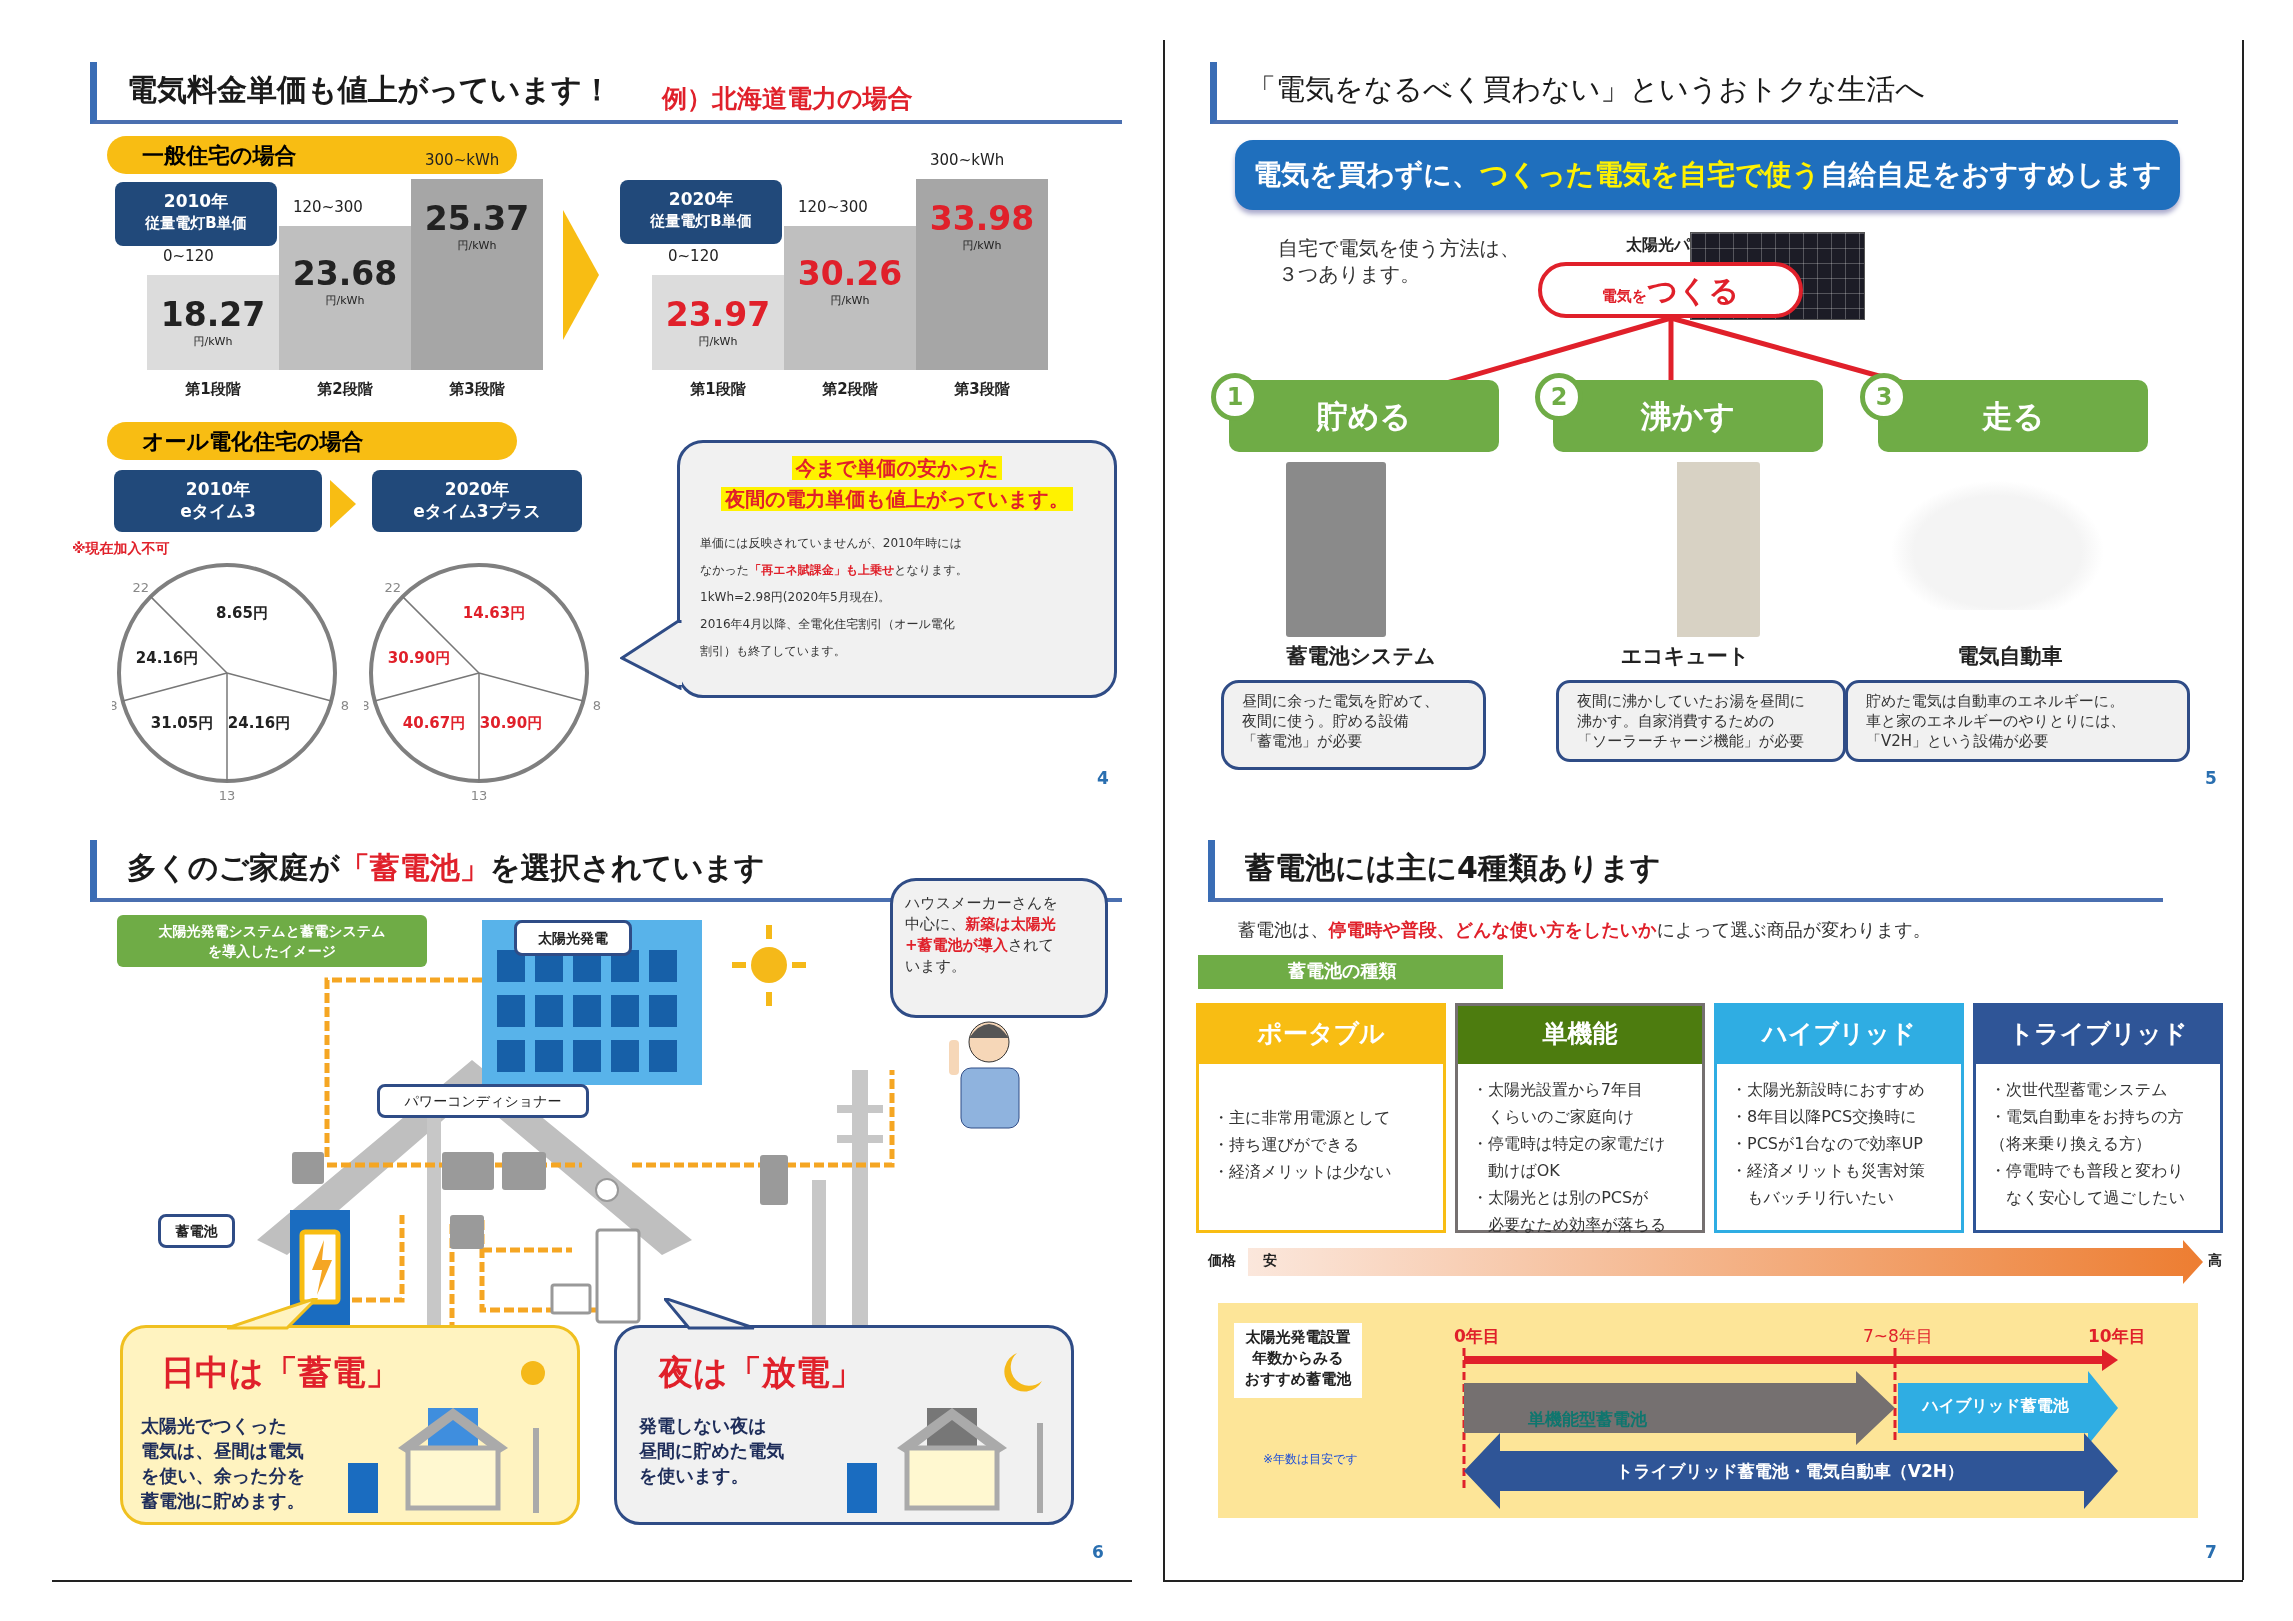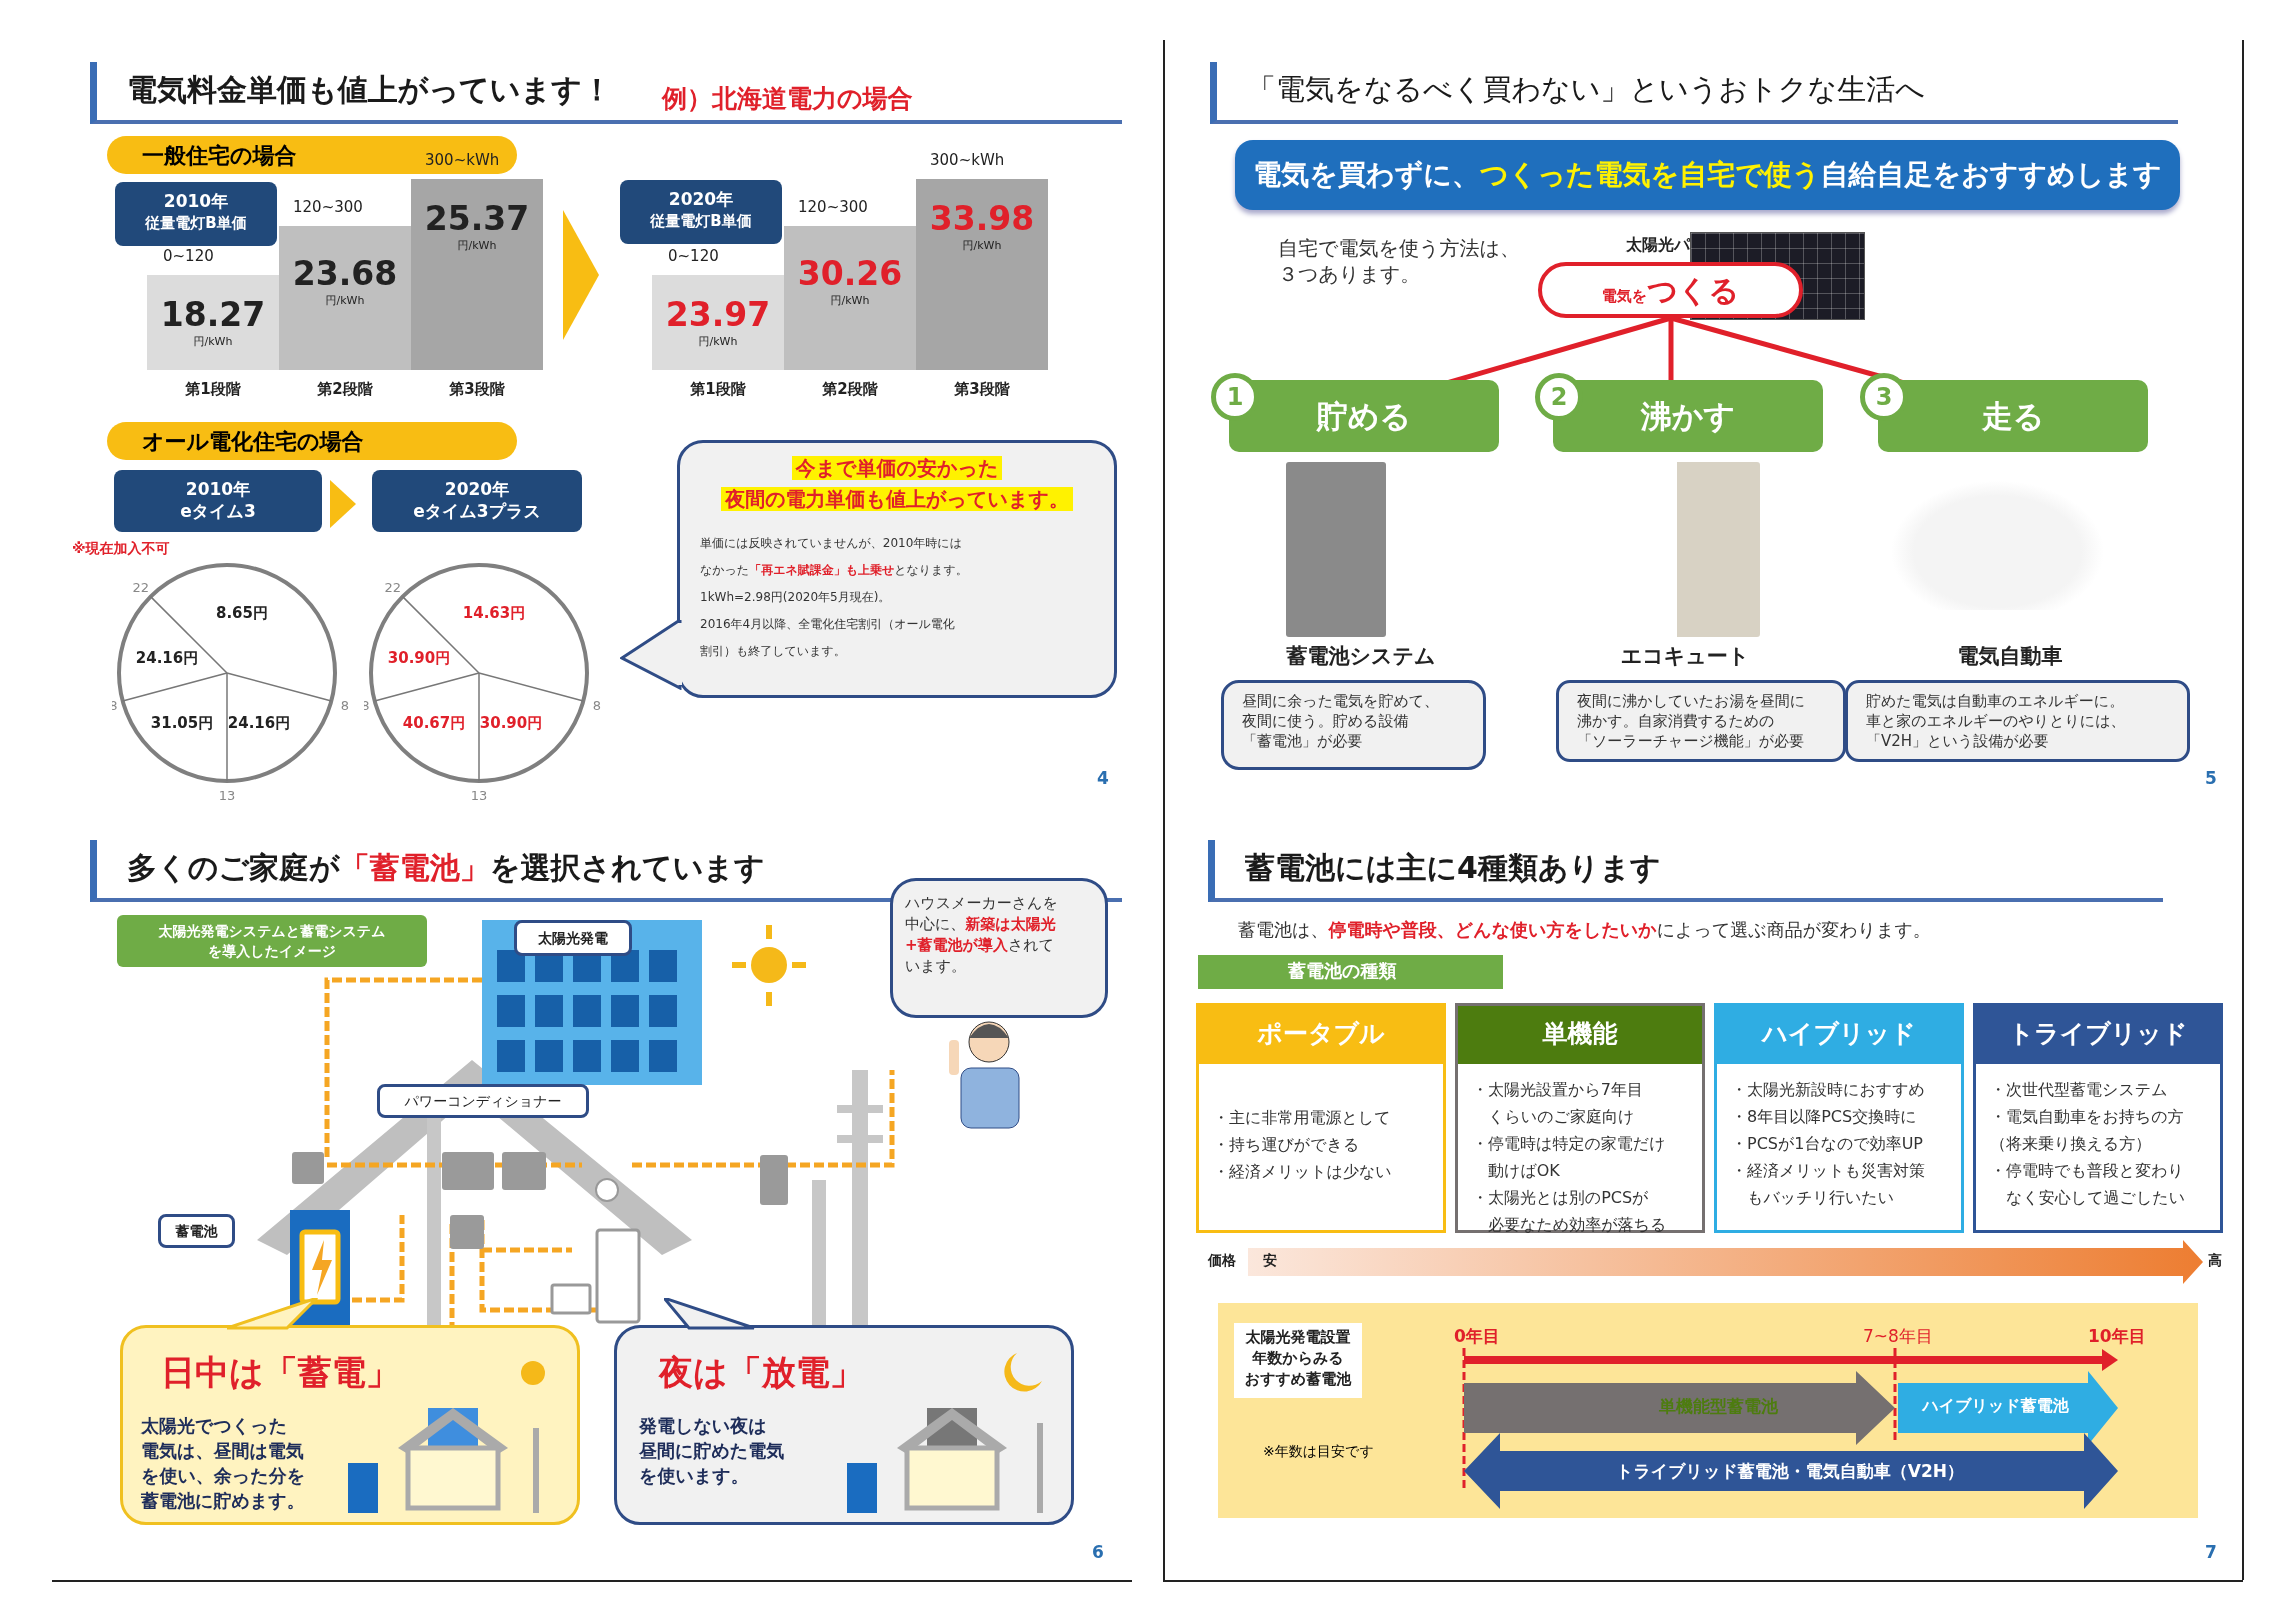--- a/index.html
+++ b/index.html
@@ -375,34 +375,34 @@
   </svg>
   <div class="abs" style="left:100px;top:432px;font-size:14px;font-weight:bold">安</div>
   <div class="abs" style="left:1045px;top:432px;font-size:14px;font-weight:bold">高</div>
 
   <div class="abs" style="left:55px;top:483px;width:980px;height:215px;background:#fde598">
     <div class="abs" style="left:16px;top:20px;width:128px;height:75px;background:#fff;text-align:center;font-size:15px;font-weight:bold;line-height:21px;padding-top:4px">
       <div>太陽光発電設置</div>
       <div>年数からみる</div>
       <div>おすすめ蓄電池</div>
     </div>
-    <div class="abs" style="left:45px;top:140px;font-size:14px;color:#000000">※年数は目安です</div>
+    <div class="abs" style="left:45px;top:148px;font-size:12px;color:#1d4ed8">※年数は目安です</div>
     <div class="abs red" style="left:236px;top:22px;font-size:17px;font-weight:bold">0年目</div>
     <div class="abs red" style="left:645px;top:22px;font-size:17px;font-weight:normal">7~8年目</div>
     <div class="abs red" style="left:870px;top:22px;font-size:17px;font-weight:bold">10年目</div>
     <svg class="abs" style="left:0;top:0" width="980" height="215">
       <line x1="246" y1="45" x2="246" y2="185" stroke="#e0202a" stroke-width="3" stroke-dasharray="8 4"></line>
       <line x1="677" y1="45" x2="677" y2="140" stroke="#e0202a" stroke-width="3" stroke-dasharray="8 4"></line>
       <rect x="246" y="53" width="640" height="8" fill="#e0202a"></rect>
       <polygon points="884,46 900,57 884,68" fill="#e0202a"></polygon>
       <polygon points="246,80 638,80 638,68 677,105 638,142 638,130 246,130" fill="#757070"></polygon>
       <polygon points="680,80 870,80 870,68 900,105 870,142 870,130 680,130" fill="#2fade3"></polygon>
       <polygon points="246,168 282,130 282,148 866,148 866,130 900,168 866,206 866,188 282,188 282,206" fill="#2f5597"></polygon>
     </svg>
-    <div class="abs" style="left:310px;top:92px;width:250px;text-align:right;color:#4d7c0f;font-weight:bold;font-size:17px">単機能型蓄電池</div>
+    <div class="abs" style="left:310px;top:105px;width:250px;text-align:left;color:#0f766e;font-weight:bold;font-size:17px">単機能型蓄電池</div>
     <div class="abs" style="left:680px;top:93px;width:195px;text-align:center;color:#fff;font-weight:bold;font-size:16px">ハイブリッド蓄電池</div>
     <div class="abs" style="left:282px;top:157px;width:580px;text-align:center;color:#fff;font-weight:bold;font-size:17px">トライブリッド蓄電池・電気自動車（V2H）</div>
   </div>
 
   <div class="page-num" style="left:1042px;top:722px">7</div>
 <div class="card" style="left:33px;top:183px;width:250px;height:230px;border-color:#f8bd13">
       <div class="hd" style="background:#f8bd13">ポータブル</div>
       <ul style="padding-top:40px">
         <li>・主に非常用電源として</li>
         <li>・持ち運びができる</li>

